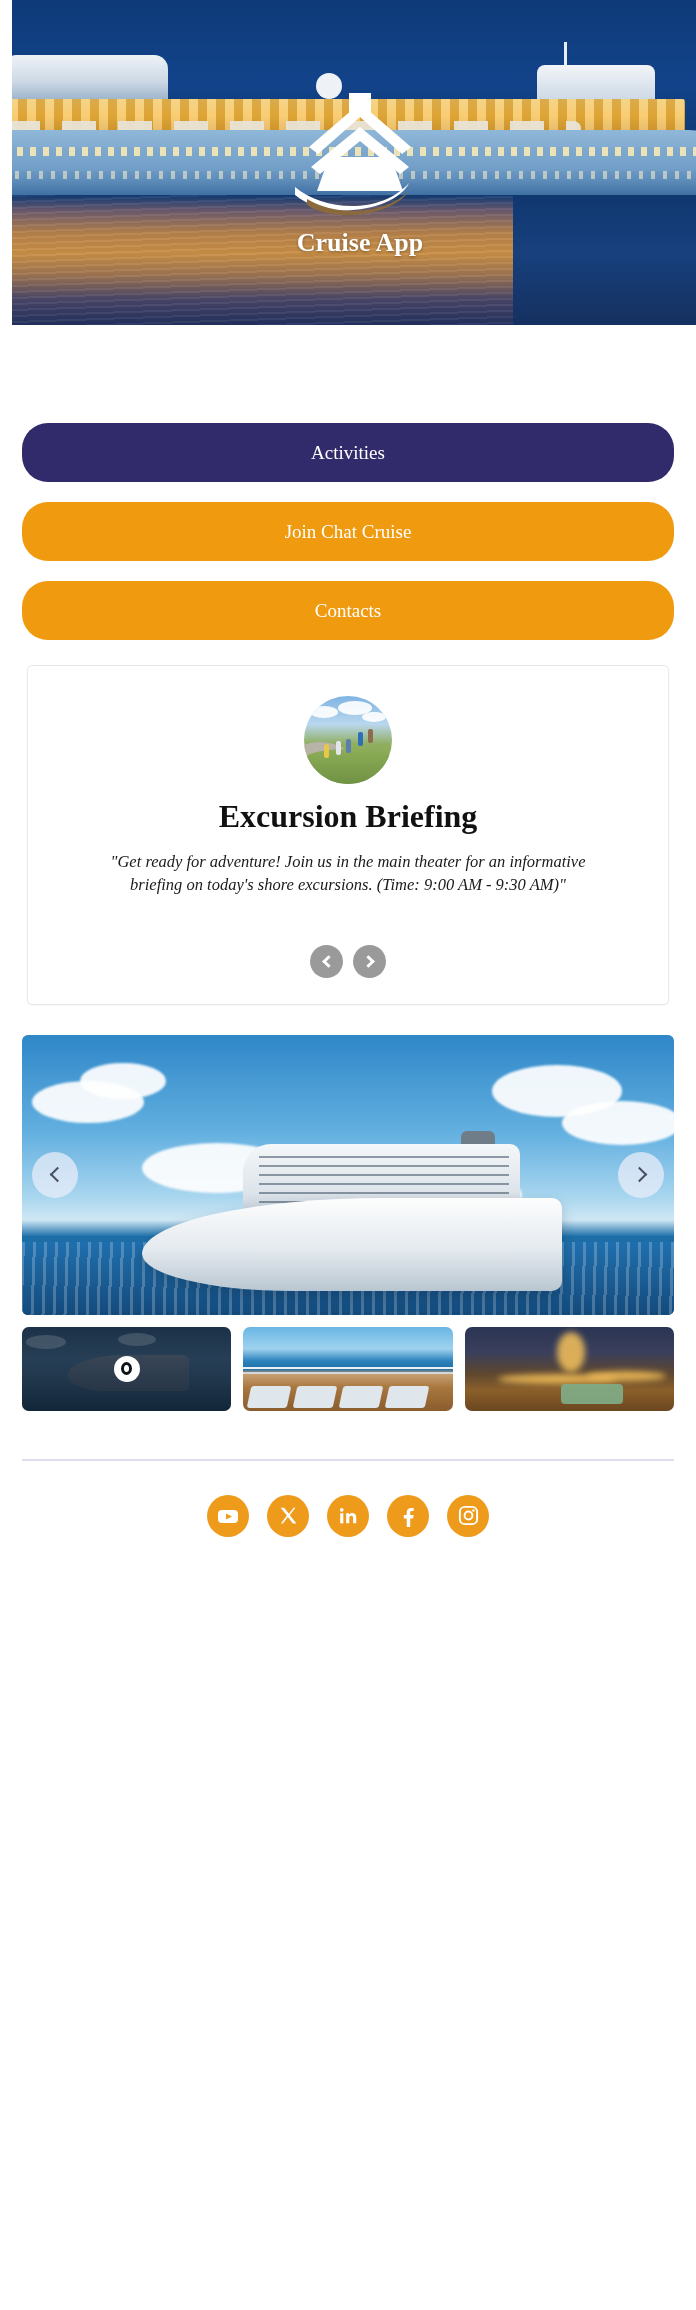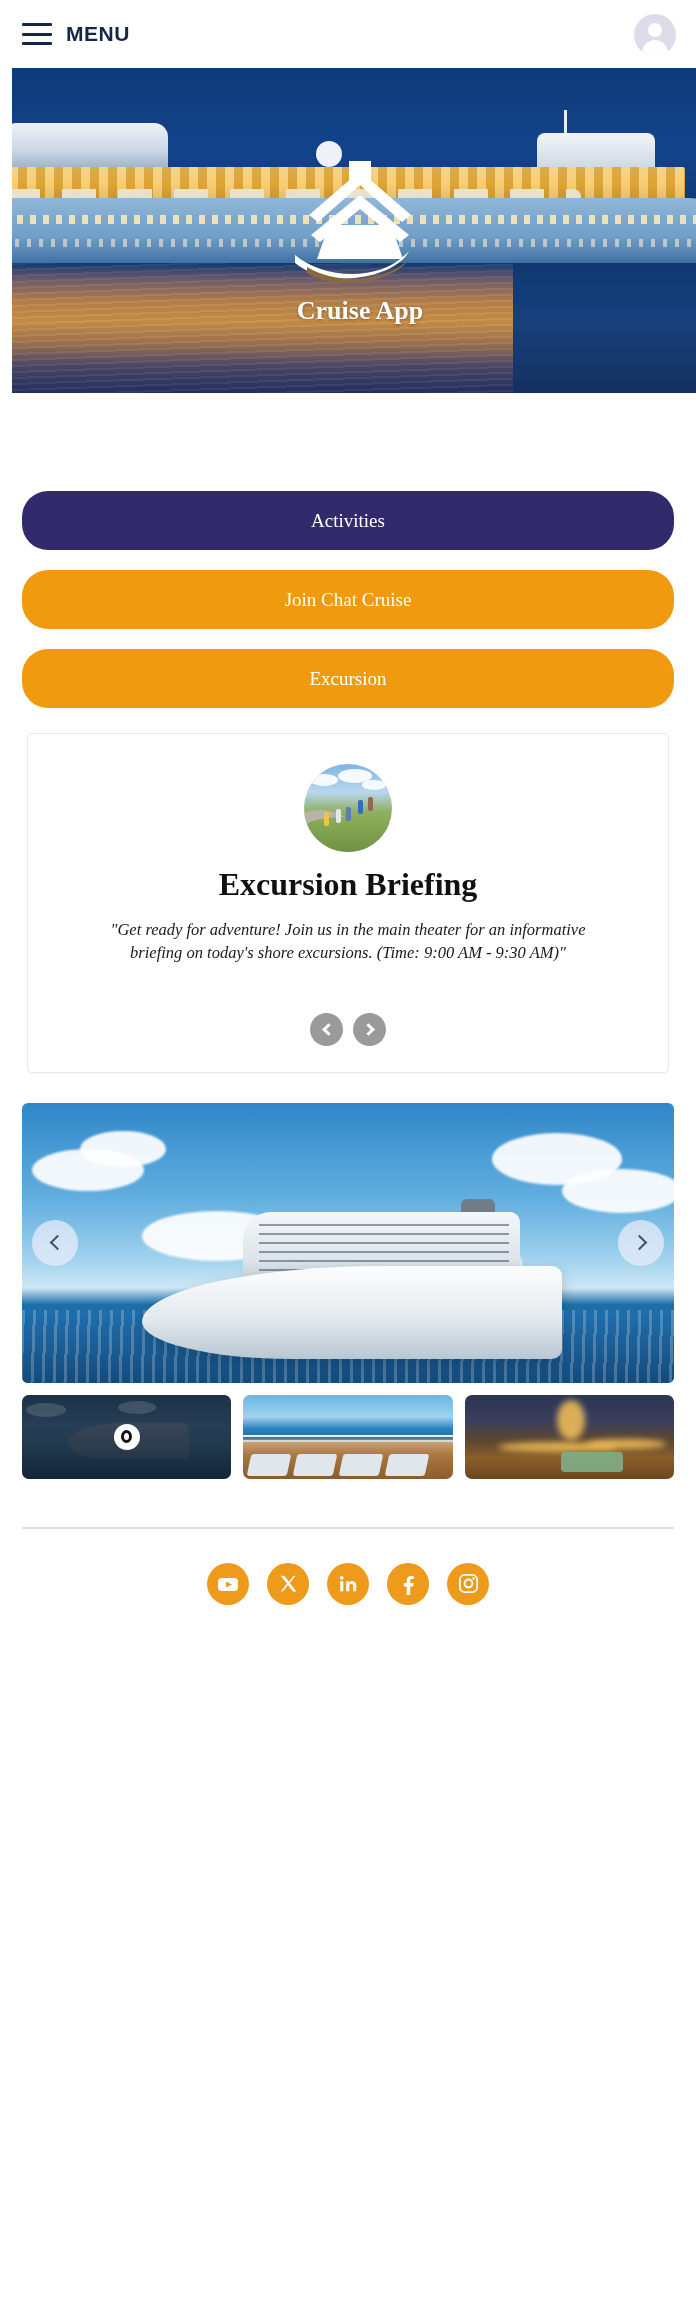--- a/index.html
+++ b/index.html
@@ -367,34 +367,20 @@
     display:flex; align-items:center; justify-content:center;
     cursor: pointer;
   }
   .social svg { display:block; }
 </style>
 </head>
 <body>
 
 <div class="page">
 
-  <div class="header">
-    <div class="menu-group">
-      <div class="hamburger">
-        <span></span>
-          <span></span>
-          <span></span>
-      </div>
-      <div class="menu-label">MENU</div>
-    </div>
-    <div class="avatar">
-      <div class="head"></div>
-      <div class="body"></div>
-    </div>
-  </div>
 
   <div class="hero">
     <div class="hero-photo">
       <div class="hero-sky"></div>
       <div class="ship">
         <div class="ship-superstructure"></div>
         <div class="ship-dome"></div>
         <div class="ship-mast"></div>
         <div class="ship-bridge"></div>
         <div class="ship-deck-lit"></div>
@@ -413,21 +399,21 @@
         <path d="M10 100 C38 124 96 128 124 96 C112 122 44 136 10 108 Z" fill="#ffffff"></path>
         <path d="M22 112 C52 130 100 128 124 104 C110 126 52 138 22 118 Z" fill="#8a6a3c"></path>
       </svg>
       <div class="hero-title">Cruise App</div>
     </div>
   </div>
 
   <div class="btn-stack">
     <button class="pill pill--primary">Activities</button>
     <button class="pill pill--accent">Join Chat Cruise</button>
-    <button class="pill pill--accent">Excursion</button>
+    <button class="pill pill--accent">Contacts</button>
   </div>
 
   <div class="card">
     <div class="card-thumb">
       <div class="cloud c1"></div>
         <div class="cloud c2"></div>
         <div class="cloud c3"></div>
       <div class="rock"></div>
       <div class="grass"></div>
       <div class="hiker h1"></div>

